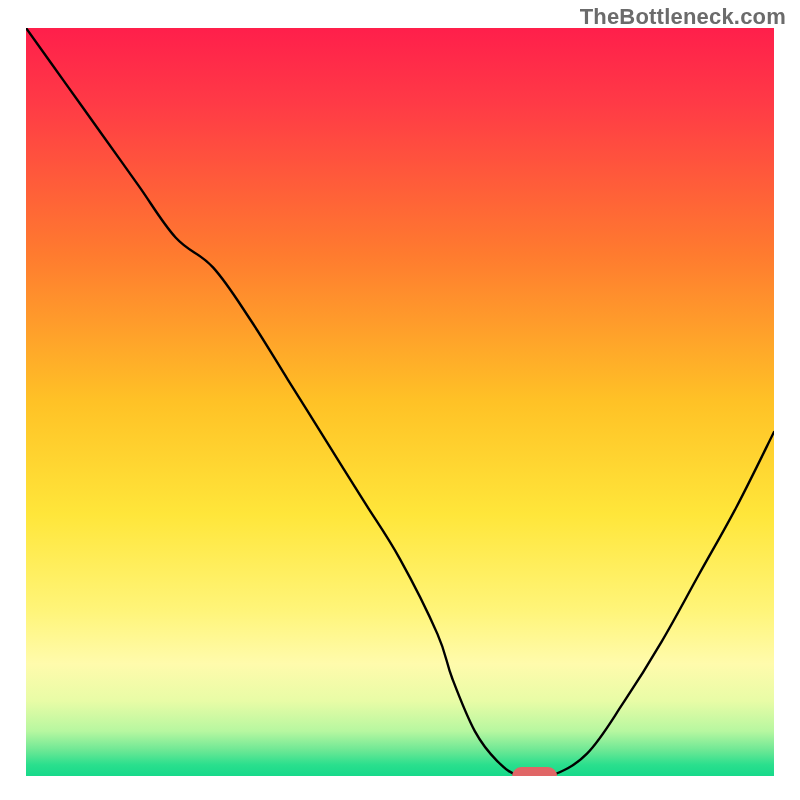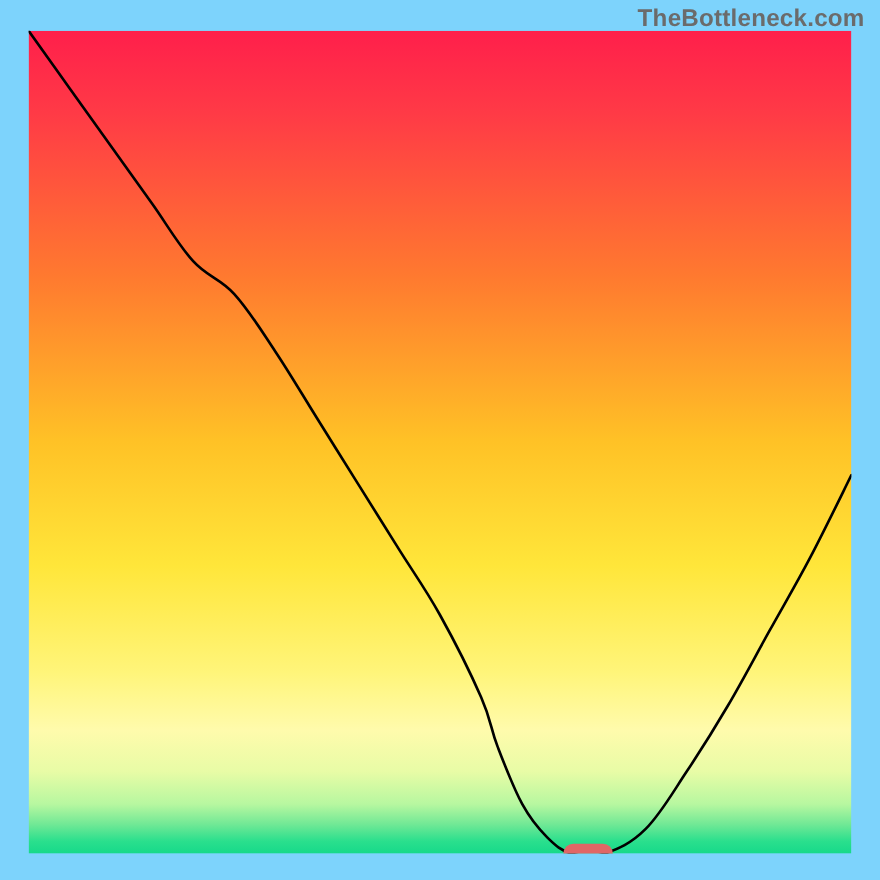--- a/index.html
+++ b/index.html
@@ -8,21 +8,21 @@
     width: 800px;
     height: 800px;
     background: #000;
     overflow: hidden;
     font-family: Arial, Helvetica, sans-serif;
   }
   .frame {
     position: relative;
     width: 800px;
     height: 800px;
-    background: #7dd3fc;
+    background: #ffffff;
   }
   .watermark {
     position: absolute;
     top: 4px;
     right: 14px;
     color: #6b6b6b;
     font-size: 22px;
     font-weight: 600;
     letter-spacing: 0.2px;
     z-index: 5;

